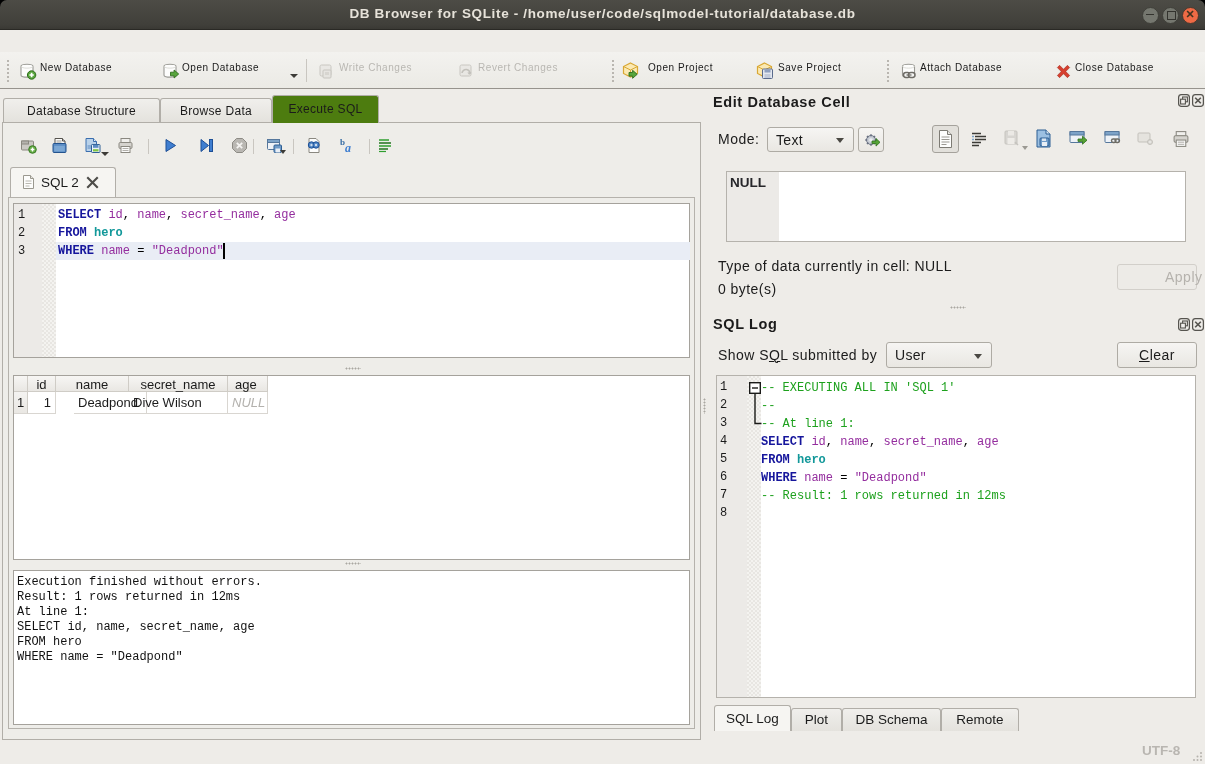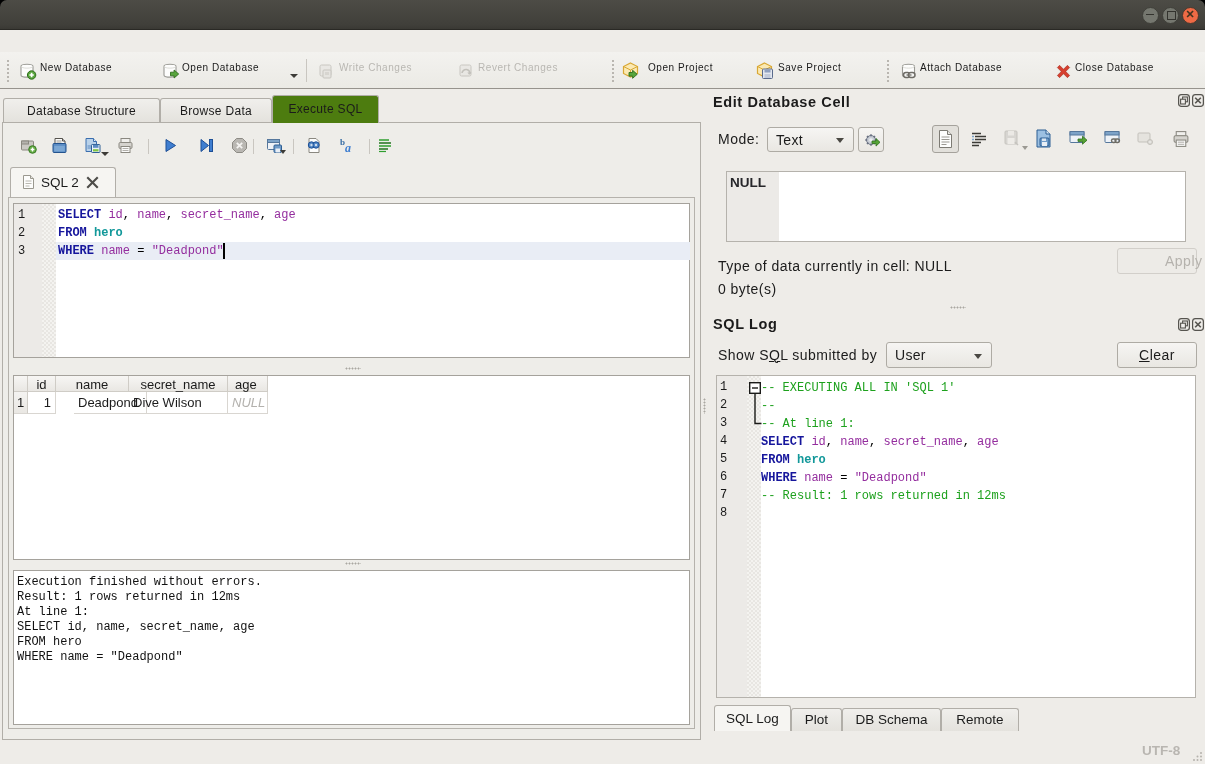--- a/index.html
+++ b/index.html
@@ -89,20 +89,21 @@
   background-size:3px 3px; }
 .dots-v { position:absolute; width:3px; height:16px;
   background-image:radial-gradient(circle, #aaa7a1 0.9px, transparent 1.1px);
   background-size:3px 3px; }
 </style>
 </head>
 <body>
 <div id="win">
   <div class="abs" style="left:0;top:0;width:1205px;height:16px;background:#000;"></div>
   <div id="titlebar" class="abs"></div>
+  <div id="titletext" class="abs">DB Browser for SQLite - /home/user/code/sqlmodel-tutorial/database.db</div>
   <div id="btn-min" class="abs winbtn"></div>
   <div id="btn-max" class="abs winbtn"></div>
   <div id="btn-close" class="abs winbtn"></div>
 
 
   <div id="toolbar" class="abs">
     <div class="handle" style="left:6px"></div>
     <svg class="tbicon" style="left:19px;top:10px;width:18px;height:18px" viewBox="0 0 18 18">
       <path d="M2 4.2 C2 1.6 14 1.6 14 4.2 L14 13.2 C14 15.8 2 15.8 2 13.2 Z" fill="#fdfdfc" stroke="#9a9a94" stroke-width="1.1"></path>
       <path d="M2 4.2 C2 6.8 14 6.8 14 4.2" fill="none" stroke="#d8d8d3" stroke-width="0.9"></path>
@@ -366,21 +367,21 @@
       <rect x="4" y="9.5" width="9" height="6" fill="#fbfbfa" stroke="#8a8880"></rect>
       <path d="M5.5 11.5h6M5.5 13.5h6" stroke="#a9a7a1" stroke-width="0.9"></path>
     </svg>
 
     <div class="abs" style="left:726px;top:171px;width:460px;height:71px;border:1px solid #b5b2ac;background:#fff;">
       <div class="abs" style="left:0;top:0;width:52px;height:69px;background:#eceae7;"></div>
       <span class="abs" style="left:3px;top:3px;font-size:13.5px;font-weight:bold;color:#26262a;">NULL</span>
     </div>
     <span class="abs" style="left:718px;top:258px;font-size:14px;letter-spacing:0.45px;color:#1b1b1b;">Type of data currently in cell: NULL</span>
     <span class="abs" style="left:718px;top:281px;font-size:14px;letter-spacing:0.45px;color:#1b1b1b;">0 byte(s)</span>
-    <div class="btn" style="left:1117px;top:248px;width:80px;height:26px;background:#edebe7;border:1px solid #d2cfca;color:#b5b2ad;padding-top:4px;padding-left:47px;">Apply</div>
+    <div class="btn" style="left:1117px;top:264px;width:80px;height:26px;background:#edebe7;border:1px solid #d2cfca;color:#b5b2ad;padding-top:4px;padding-left:47px;">Apply</div>
 
     <div class="dots-h abs" style="left:950px;top:306px;"></div>
 
     <div class="dock-title" style="left:713px;top:316px;">SQL Log</div>
     <svg class="abs" style="left:1178px;top:318px;width:12px;height:13px" viewBox="0 0 12 13">
       <rect x="0.6" y="0.6" width="10.8" height="11.8" rx="2.8" fill="none" stroke="#56544f" stroke-width="1.25"></rect>
       <rect x="4.6" y="3" width="4.8" height="4.8" fill="none" stroke="#56544f" stroke-width="1.1"></rect>
       <rect x="2.6" y="5.2" width="4.8" height="4.8" fill="#f1efec" stroke="#56544f" stroke-width="1.1"></rect>
     </svg>
     <svg class="abs" style="left:1192px;top:318px;width:12px;height:13px" viewBox="0 0 12 13">

